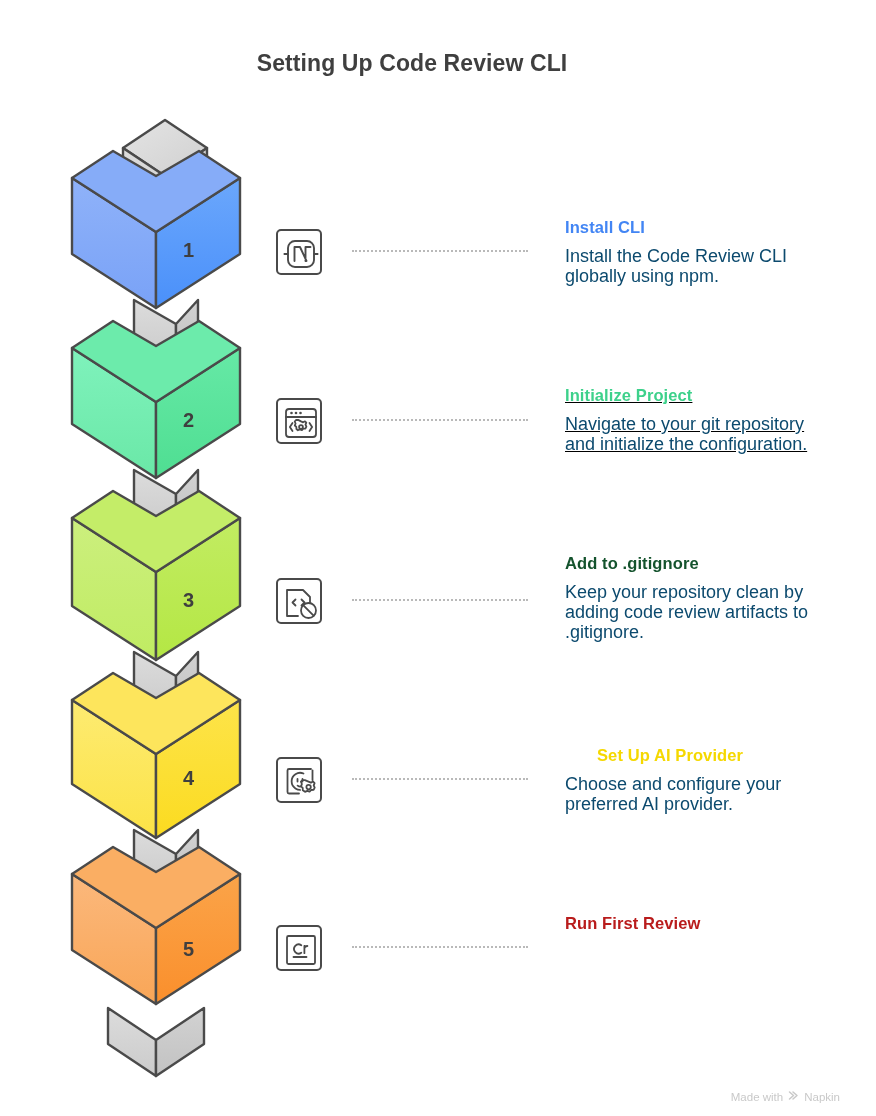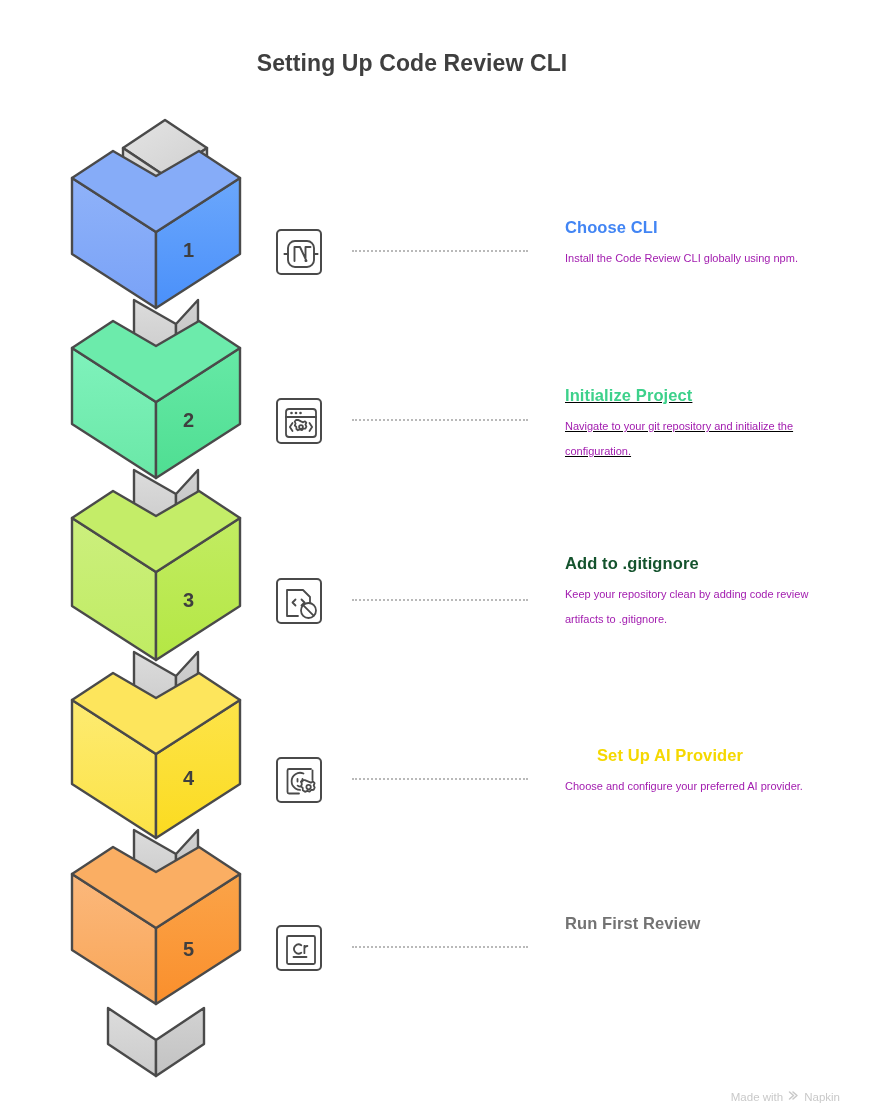--- a/index.html
+++ b/index.html
@@ -31,21 +31,21 @@
     position:absolute; height:2px;
     border-top:2px dotted #b9b9b9;
   }
 
   .txt { position:absolute; width:260px; }
   .txt .head {
     font-size:16.5px; font-weight:bold; line-height:20px;
     margin-bottom:9px; letter-spacing:.1px;
   }
   .txt .body {
-    font-size:11px; line-height:25px; color:#a21caf;
+    font-size:18px; line-height:20px; color:#0c4a6e;
   }
 
   #footer {
     position:absolute; right:36px; bottom:12px;
     display:flex; align-items:center; gap:4px;
     font-size:11.5px; color:#c9c9c9;padding-left:12px;
   }
   #footer .nap-logo { display:block; }
 </style>
 </head>
@@ -180,21 +180,21 @@
     <svg width="46" height="46" viewBox="0 0 46 46">
       <g fill="none" stroke="#4a4a4a" stroke-width="1.9" stroke-linejoin="round" stroke-linecap="round">
         <rect x="10" y="10" width="26" height="26" rx="7"></rect>
         <path d="M16.5 30 V16 h5.5 l6.5 14 h-1 V16 h5"></path>
         <path d="M9.6 23 h-3.2 M39.6 23 h-3.2"></path>
       </g>
     </svg>
   </div>
   <div class="dots" style="left:352px;top:250px;width:176px;"></div>
   <div class="txt" style="left:565px;top:217px;">
-    <div class="head" style="color:#4285F4;">Choose CLI</div>
+    <div class="head" style="color:#4285F4;">Install CLI</div>
     <div class="body">Install the Code Review CLI globally using npm.</div>
   </div>
 </div>
 
 <div class="step-row">
   <div class="icon-box" style="left:276px;top:398px;">
     <svg width="46" height="46" viewBox="0 0 46 46">
       <g fill="none" stroke="#4a4a4a" stroke-width="1.8" stroke-linejoin="round" stroke-linecap="round">
         <rect x="8" y="9" width="30" height="28" rx="3"></rect>
         <path d="M8 17 h30"></path>
@@ -262,21 +262,21 @@
       <g fill="none" stroke="#4a4a4a" stroke-width="1.8" stroke-linejoin="round" stroke-linecap="round">
         <rect x="9" y="9" width="28" height="28" rx="1.5"></rect>
         <path d="M23.3 18.2 a4.6 4.6 0 1 0 0 7.6"></path>
         <path d="M26.4 19 v7.2 M26.4 21.6 q0 -2.6 3 -2.6"></path>
         <path d="M15.5 30 h13"></path>
       </g>
     </svg>
   </div>
   <div class="dots" style="left:352px;top:946px;width:176px;"></div>
   <div class="txt" style="left:565px;top:913px;">
-    <div class="head" style="color:#737373;">Run First Review</div>
+    <div class="head" style="color:#b91c1c;">Run First Review</div>
   </div>
 </div>
 
 <div id="footer">
   <span>Made with</span>
   <span class="nap-logo">
     <svg width="13" height="13" viewBox="0 0 13 13">
       <g fill="none" stroke="#c9c9c9" stroke-width="1.5" stroke-linecap="round" stroke-linejoin="round">
         <path d="M2.5 3 L6.5 6.5 L2.5 10"></path>
         <path d="M6 3 L10 6.5 L6 10"></path>

